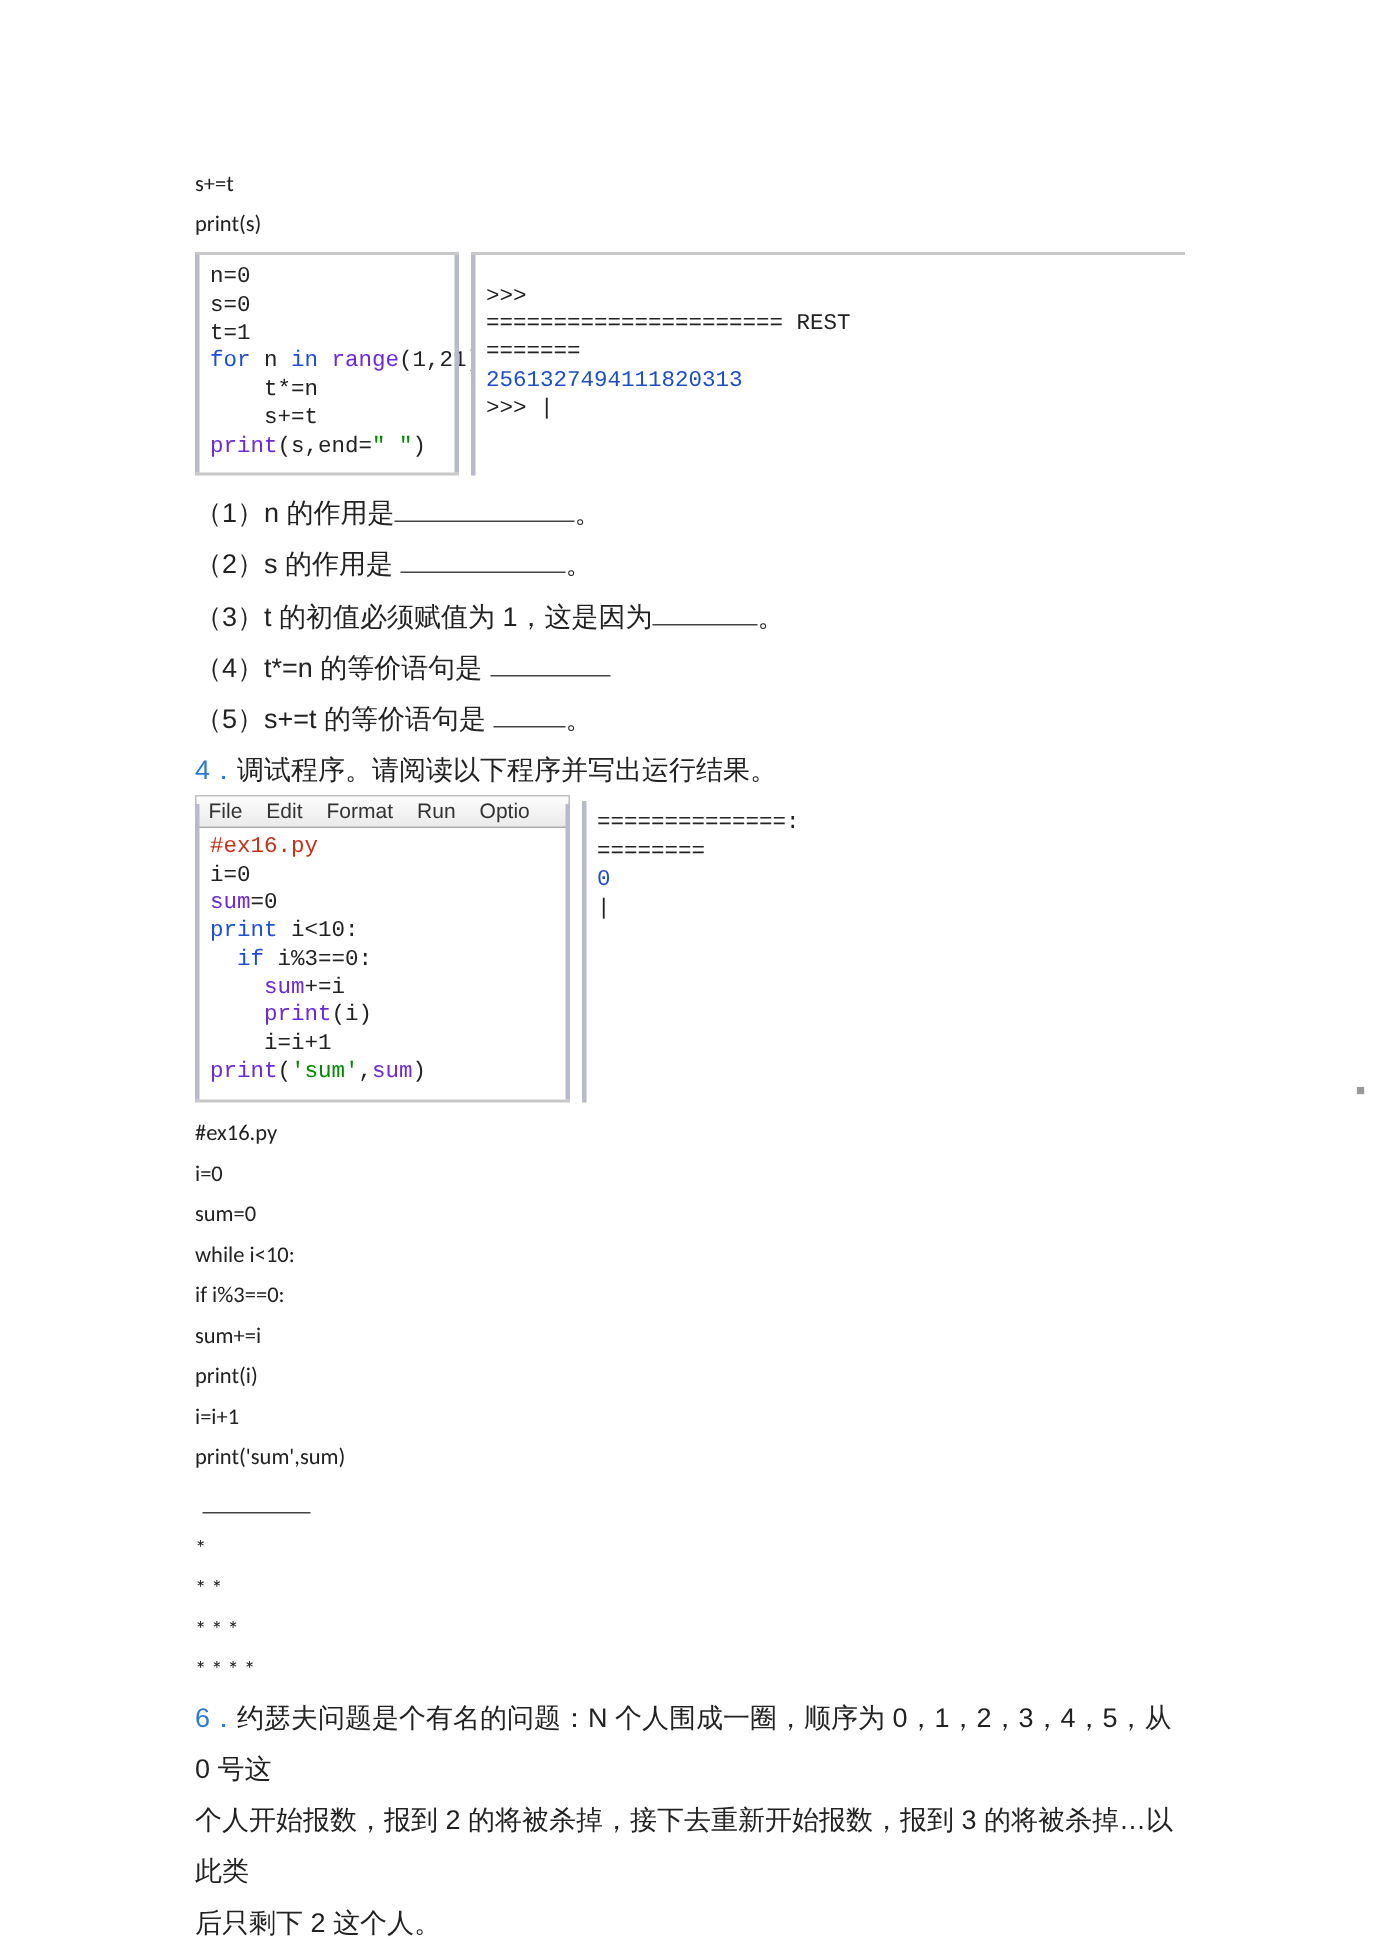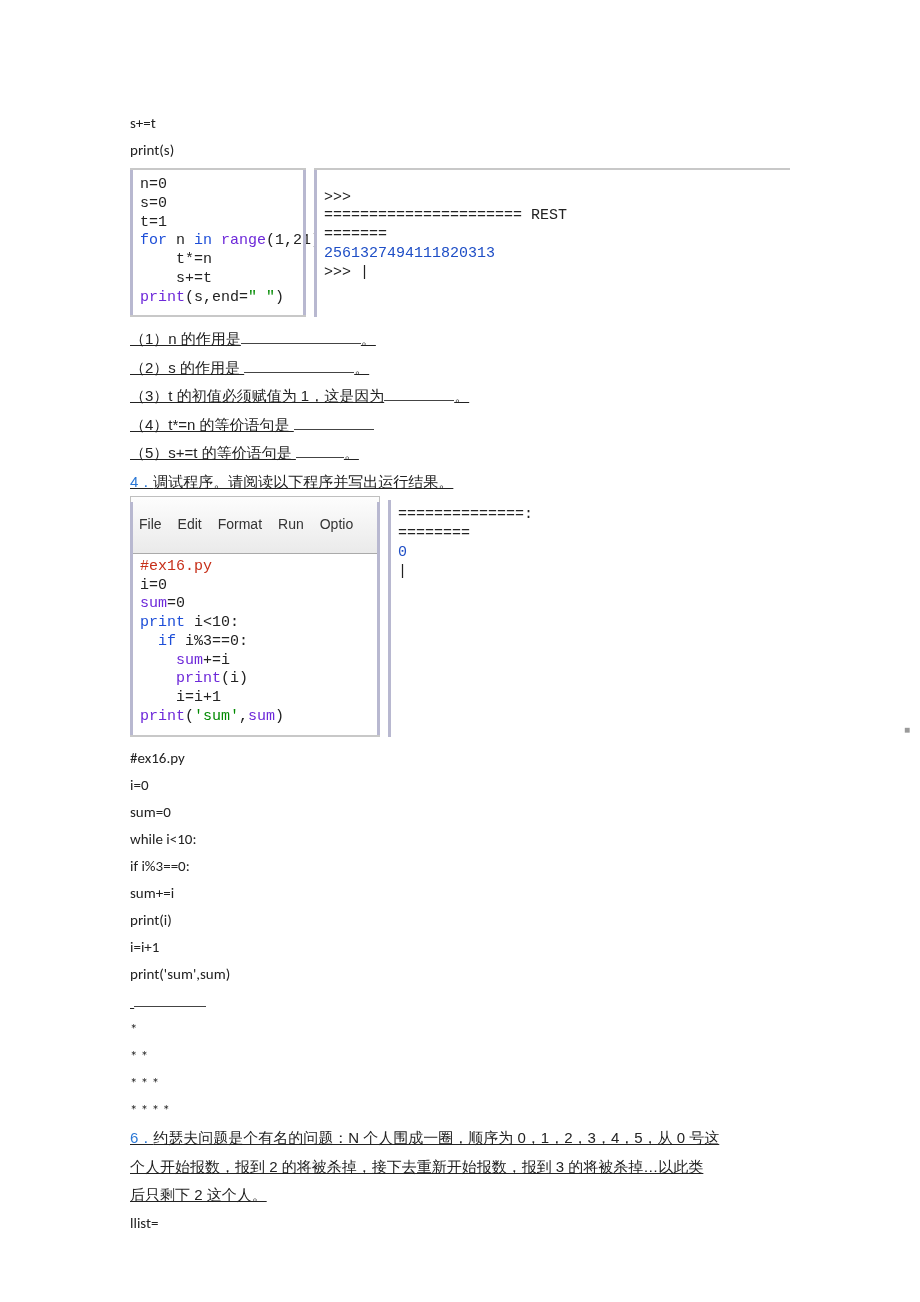--- a/index.html
+++ b/index.html
@@ -61,39 +61,38 @@
   }
   .shell-panel::before {
     content:"";
     position:absolute;
     left:0;top:0;bottom:0;width:3px;background:#b8b8d0;
   }
   .menubar {
     background: linear-gradient(#fdfdfd,#eaeaea);
     border: 1px solid #bfbfbf;
     border-bottom: 1px solid #aaa;
-    padding: 19px 8px;
+    padding: 1px 8px;
     margin: -6px -10px 4px -10px;
     font-family: "Segoe UI", Arial, sans-serif;
     font-size: 14px;
     color: #333;
     display: flex;
     gap: 16px;
   }
   .code-line { white-space: pre; }
   .kw-orange { color: #1d4ed8; }
   .kw-purple { color: #6d28d9; }
   .kw-red    { color: #c72f19; }
   .kw-blue   { color: #1e4ec6; }
   .kw-green  { color: #008a00; }
   .kw-grey   { color: #777; }
   .question-text {
-    font-size: 15px;
+    font-size: 18px;
     line-height: 1.9;
-    text-decoration: underline;
   }
   .question-num {
     color: #2b78d6;
   }
   u.blank {
     text-decoration: none;
     border-bottom: 1px solid #444;
     display: inline-block;
   }
   u.b1 { width: 120px; }

